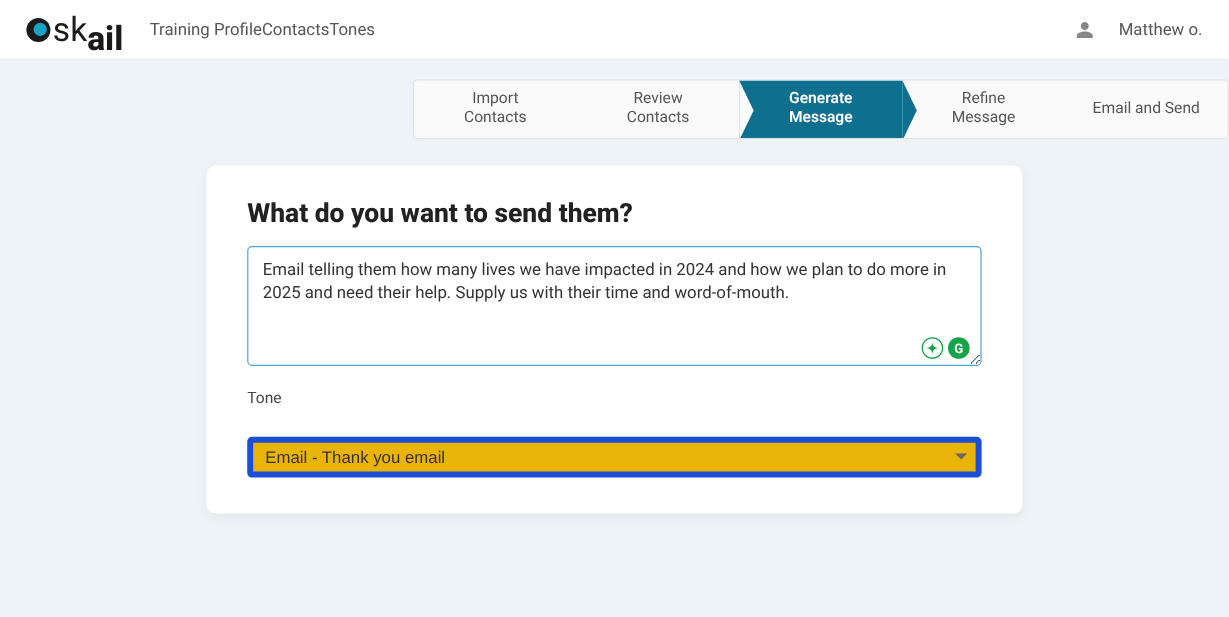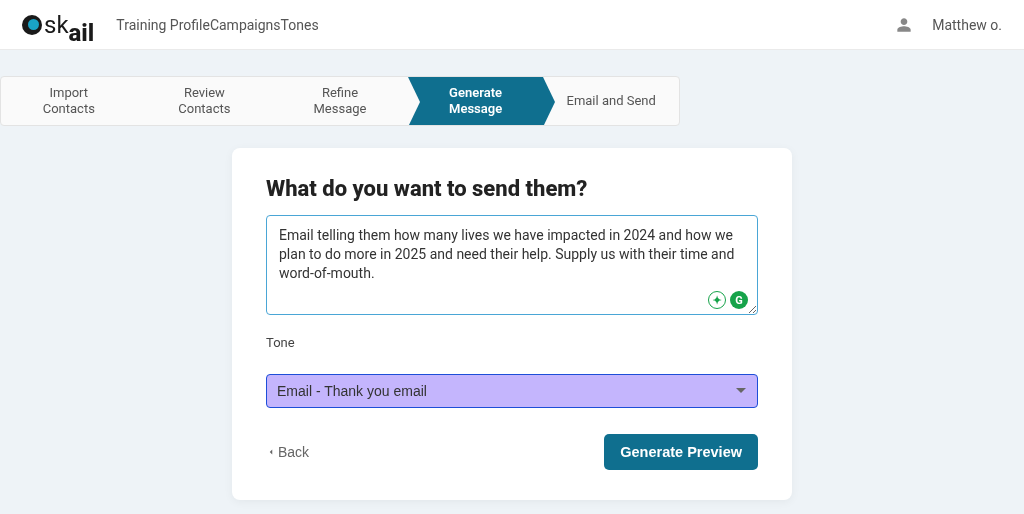--- a/index.html
+++ b/index.html
@@ -15,37 +15,37 @@
     .topbar {
       display: flex;
       align-items: center;
       justify-content: space-between;
       background: #fff;
       padding: 10px 22px;
       height: 50px;
       border-bottom: 1px solid #eaeaea;
     }
     .left-group { display: flex; align-items: center; gap: 22px; }
-    .logo { display: flex; align-items: center; font-weight: 800; font-size: 24px; color: #1a1a1a; letter-spacing: 0; }
+    .logo { display: flex; align-items: center; font-weight: 800; font-size: 28px; color: #1a1a1a; letter-spacing: 0; }
     .logo .o {
       display: inline-flex; align-items: center; justify-content: center;
       width: 20px; height: 20px; border-radius: 50%; background: #1a1a1a; margin-right: 2px; position: relative;
     }
     .logo .o::after {
       content: ""; position: absolute; width: 11px; height: 11px; border-radius: 50%;
       background: #19a3c6; left: 6px; top: 4px;
     }
     .logo .thin { font-weight: 400; }
     .logo .bold { font-weight: 800; margin-top: 16px; }
     .navlinks { display: flex; }
     .navlinks a { color: #555; text-decoration: none; font-size: 14px; cursor: pointer; }
     .user { display: flex; align-items: center; gap: 20px; color: #555; font-size: 14px; }
     .user-icon { width: 16px; height: 16px; fill: #888; }
     
-    .stepper-wrap { display: flex; justify-content: flex-start; margin-top: 26px; }
+    .stepper-wrap { display: flex; justify-content: flex-end; margin-top: 16px; }
     .stepper {
       display: flex; align-items: stretch;
       width: 680px; height: 50px; border: 1px solid #e3e3e3; border-radius: 4px; background: #fafafa; overflow: hidden;
     }
     .step {
       flex: 1; display: flex; align-items: center; justify-content: center;
       text-align: center; font-size: 13px; color: #555; line-height: 1.2;
       position: relative; padding: 0 8px;
     }
     .step.active {
@@ -58,21 +58,21 @@
     }
     .step.active::before {
       content: ""; position: absolute; left: 0; top: 0; width: 0; height: 0;
       border-top: 25px solid transparent; border-bottom: 25px solid transparent; border-left: 12px solid #fafafa;
       z-index: 1;
     }
     .step .twoline { display: block; max-width: 90px; }
     
     .card-wrap { display: flex; justify-content: center; margin-top: 22px; }
     .card {
-      background: #fff; width: 560px; border-radius: 8px;
+      background: #fff; width: 680px; border-radius: 8px;
       box-shadow: 0 2px 10px rgba(0,0,0,0.05);
       padding: 28px 34px 30px 34px;
     }
     .card h2 { font-size: 22px; font-weight: 800; color: #222; margin-bottom: 14px; }
     .textarea-box {
       position: relative; width: 100%;
     }
     .message-textarea {
       width: 100%; min-height: 100px; resize: vertical;
       border: 1.8px solid #4aa6d6; border-radius: 4px;
@@ -81,21 +81,21 @@
     }
     .ta-icons { position: absolute; right: 10px; bottom: 10px; display: flex; gap: 4px; }
     .ta-icon {
       width: 18px; height: 18px; border-radius: 50%; display: inline-flex; align-items: center; justify-content: center;
     }
     .ta-icon.bulb { background: #fff; border: 1.6px solid #16a34a; color: #16a34a; font-size: 11px; font-weight: 700; }
     .ta-icon.gram { background: #16a34a; color: #fff; font-size: 11px; font-weight: 700; }
     .tone-label { font-size: 13px; color: #444; margin-top: 16px; margin-bottom: 24px; display: block; }
     .select-wrap { position: relative; }
     .tone-select {
-      width: 100%; height: 34px; border: 1px solid #1d4ed8; border-radius: 4px; background: #c4b5fd;
+      width: 100%; height: 34px; border: 5px solid #1d4ed8; border-radius: 4px; background: #eab308;
       padding: 0 10px; font-size: 14px; color: #333; appearance: none; cursor: pointer;
     }
     .select-wrap::after {
       content: ""; position: absolute; right: 12px; top: 14px;
       border-left: 5px solid transparent; border-right: 5px solid transparent; border-top: 5px solid #666;
       pointer-events: none;
     }
     .card-footer { display: flex; justify-content: space-between; align-items: center; margin-top: 26px; }
     .back-btn {
       display: inline-flex; align-items: center; gap: 2px; color: #666; font-size: 14px; cursor: pointer;
@@ -112,45 +112,45 @@
 
 <div class="topbar">
   <div class="left-group">
     <div class="logo">
       <span class="o"></span>
       <span class="thin">sk</span>
         <span class="bold">ail</span>
     </div>
     <div class="navlinks">
       <a>Training Profile</a>
-      <a>Campaigns</a>
+      <a>Contacts</a>
       <a>Tones</a>
     </div>
   </div>
   <div class="user">
     <svg class="user-icon" viewBox="0 0 24 24">
         <path d="M12 12c2.7 0 5-2.3 5-5s-2.3-5-5-5-5 2.3-5 5 2.3 5 5 5zm0 2c-3.3 0-10 1.7-10 5v3h20v-3c0-3.3-6.7-5-10-5z"></path>
       </svg>
     <span>Matthew o.</span>
   </div>
 </div>
 
 <div class="stepper-wrap">
   <div class="stepper">
     <div class="step">
         <span class="twoline">Import Contacts</span>
       </div>
     <div class="step">
         <span class="twoline">Review Contacts</span>
       </div>
+    <div class="step active">
+        <span class="twoline">Generate Message</span>
+      </div>
     <div class="step">
         <span class="twoline">Refine Message</span>
-      </div>
-    <div class="step active">
-        <span class="twoline">Generate Message</span>
       </div>
     <div class="step">
         <span class="twoline">Email and Send</span>
       </div>
   </div>
 </div>
 
 <div class="card-wrap">
   <div class="card">
     <h2>What do you want to send them?</h2>
@@ -163,23 +163,14 @@
       </div>
     </div>
 
     <label class="tone-label">Tone</label>
     <div class="select-wrap">
       <select class="tone-select">
         <option>Email - Thank you email</option>
       </select>
     </div>
 
-    <div class="card-footer">
-      <button class="back-btn">
-        <svg viewBox="0 0 24 24">
-            <path d="M15 6l-6 6 6 6z"></path>
-          </svg>
-        <span>Back</span>
-      </button>
-      <button class="generate-btn">Generate Preview</button>
-    </div>
   </div>
 </div>
 
 </body></html>

